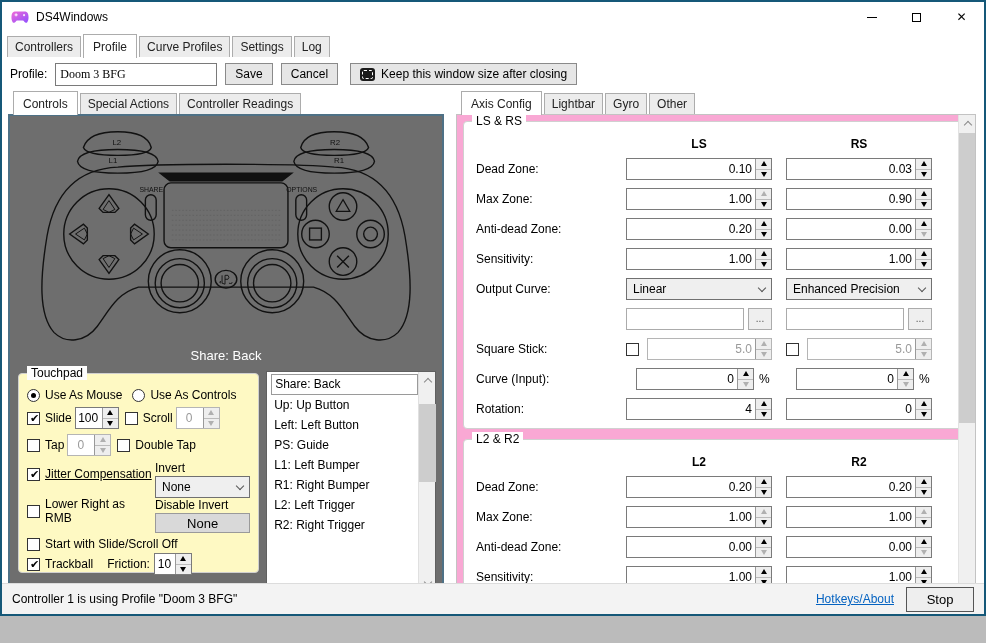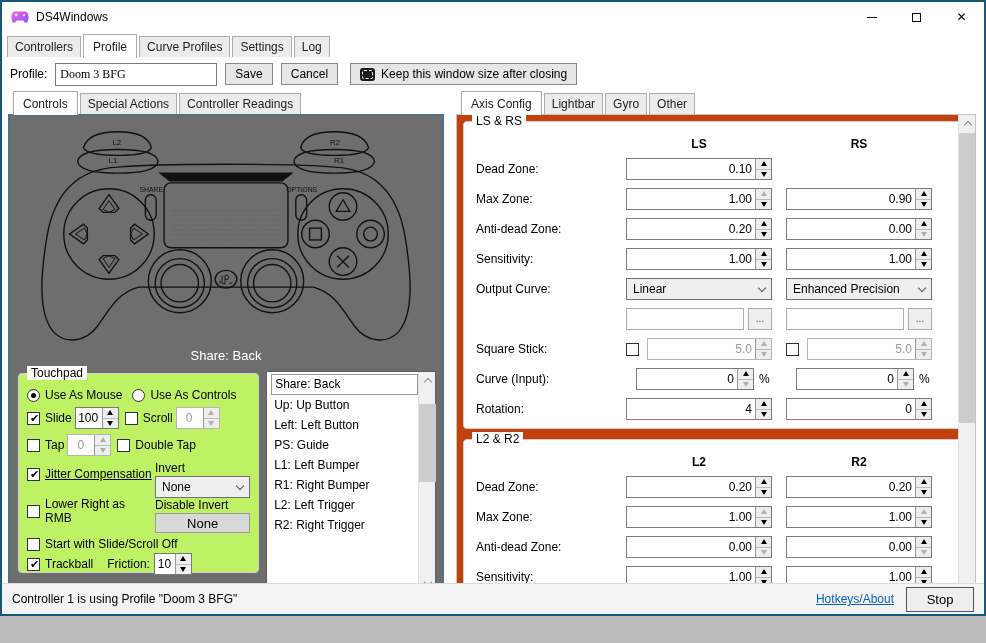--- a/index.html
+++ b/index.html
@@ -44,21 +44,21 @@
 
   .surface-left { margin-top:0; width:436px; height:490px; background:#6e6e6e;
                   border:2px solid #4e7186; position:relative; overflow:hidden; }
   .controller-wrap { text-align:center; }
   .controller-wrap svg { display:block; margin:2px auto 0 auto; }
   .pad-caption { color:#fff; font-size:13px; text-align:center; margin-top:-6px; }
 
   .bottom-row { display:flex; gap:7px; padding:10px 6px 0 8px; align-items:flex-start; }
 
   
-  .groupbox { border:1px solid #d0d0d0; border-radius:4px; position:relative; background:#bef264; }
+  .groupbox { border:1px solid #d0d0d0; border-radius:4px; position:relative; background:#fef9c3; }
   .tp-group { width:244px; height:200px; padding:14px 8px 6px 8px; font-size:12px; }
   .gb-legend { position:absolute; top:-8px; left:8px; background:inherit; padding:0 4px; font-size:12px; }
   .tp-row { display:flex; align-items:center; margin-bottom:5px; }
 
   .radio { width:13px; height:13px; border:1px solid #333; border-radius:50%; margin-right:5px;
            position:relative; background:#fff; flex:none; }
   .radio.on::after { content:""; position:absolute; inset:3px; background:#000; border-radius:50%; }
   .cb { width:13px; height:13px; border:1px solid #333; background:#fff; margin-right:5px;
         position:relative; flex:none; font-size:11px; line-height:11px; text-align:center; }
   .cb.on::after { content:"\2714"; position:absolute; left:0; top:0; width:13px; }
@@ -100,21 +100,21 @@
   .vscroll { width:17px; background:#f0f0f0; border-left:1px solid #e0e0e0; position:relative; flex:none; }
   .vs-arrow { position:absolute; left:0; width:17px; height:17px; display:flex; align-items:center;
               justify-content:center; }
   .vs-arrow.top { top:0; } .vs-arrow.bot { bottom:0; }
   .vs-chev { width:6px; height:6px; border-right:1px solid #8a8a8a; border-bottom:1px solid #8a8a8a; }
   .vs-chev.up { transform:rotate(-135deg); margin-top:3px; }
   .vs-chev.dn { transform:rotate(45deg); margin-bottom:3px; }
   .vs-thumb { position:absolute; left:0; width:17px; background:#cdcdcd; }
 
   
-  .surface-right { height:490px; border:1px solid #c3c3c3; position:relative; background:#c2410c;
+  .surface-right { height:490px; border:1px solid #c3c3c3; position:relative; background:#f9a8d4;
                    overflow:hidden; padding:6px 11px 0 6px; }
   .axis-group { background:#fff; padding:12px 12px 4px 12px; margin-bottom:10px; }
   .gb-row { display:flex; align-items:center; height:30px; }
   .gb-hdr { height:20px; }
   .gb-label { width:150px; font-size:12px; flex:none; }
   .cell { width:146px; margin-right:14px; display:flex; align-items:center; flex:none; }
   .cell:last-child { margin-right:0; }
   .cell .numbox { flex:1; }
   .hdr-cell { width:146px; margin-right:14px; text-align:center; font-weight:bold; font-size:12px; flex:none; }
   .combo.wide { flex:1; }
@@ -411,20 +411,33 @@
                   <span class="spin">
                     <span class="spin-b">
                       <i class="arr up"></i>
                     </span>
                     <span class="spin-b">
                       <i class="arr dn"></i>
                     </span>
                   </span>
                 </span>
               </span>
+            <span class="cell">
+                <span class="numbox">
+                  <span class="numval">0.03</span>
+                  <span class="spin">
+                    <span class="spin-b">
+                      <i class="arr up"></i>
+                    </span>
+                    <span class="spin-b">
+                      <i class="arr dn"></i>
+                    </span>
+                  </span>
+                </span>
+              </span>
           </div>
 
           <div class="gb-row">
             <span class="gb-label">Max Zone:</span>
             <span class="cell">
                 <span class="numbox">
                   <span class="numval">1.00</span>
                   <span class="spin">
                     <span class="spin-b">
                       <i class="arr up off"></i>

